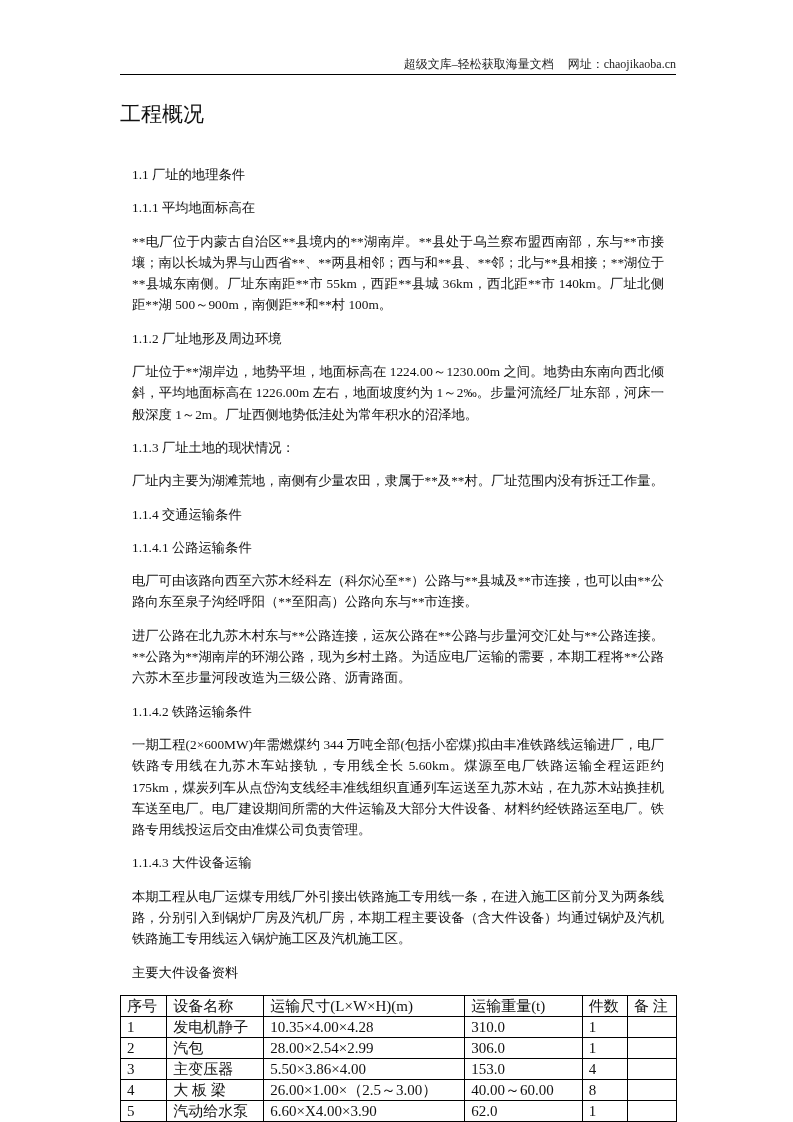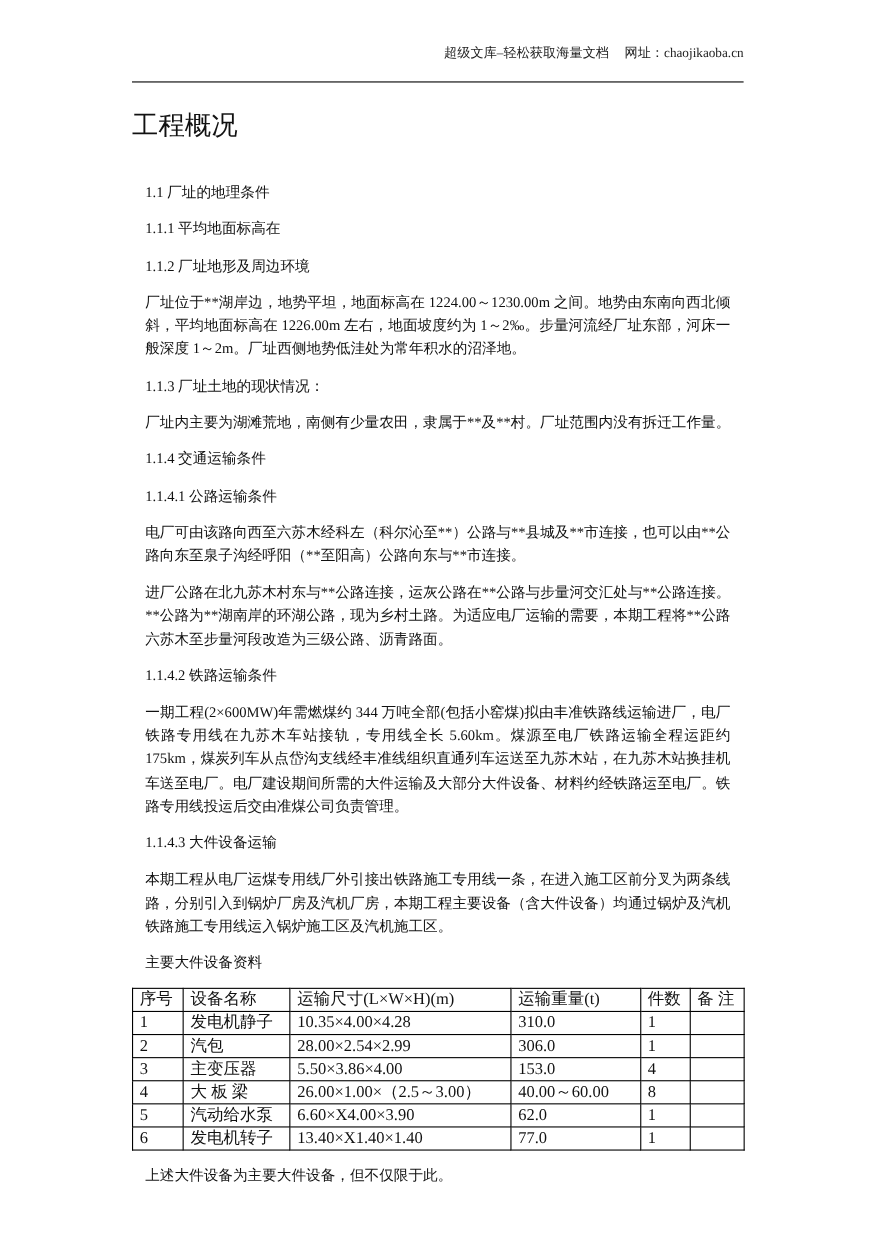--- a/index.html
+++ b/index.html
@@ -1,23 +1,23 @@
 <!DOCTYPE html>
 <html><head>
 <meta charset="utf-8">
 <style>
   html, body { margin: 0; padding: 0; background: #ffffff; }
   body { width: 793px; height: 1122px; position: relative; overflow: hidden;
          font-family: "Liberation Serif", "DejaVu Serif", serif; color: #111; }
-  .header { position: absolute; left: 120px; top: 40px; width: 556px; text-align: right;
+  .header { position: absolute; left: 120px; top: 56px; width: 556px; text-align: right;
             font-size: 12px; color: #222; line-height: 16px; }
   .header .site { margin-left: 14px; }
   .header-rule { position: absolute; left: 120px; top: 74px; width: 556px; height: 0;
                  border-top: 1px solid #000; }
-  .title { position: absolute; left: 120px; top: 92px; font-size: 24px; line-height: 44px;
+  .title { position: absolute; left: 120px; top: 92px; font-size: 21px; line-height: 44px;
            font-family: "DejaVu Serif", "Liberation Serif", serif; font-weight: normal; margin: 0; }
   .body { position: absolute; left: 120px; top: 152px; width: 556px; font-size: 13.3px;
           line-height: 21.3px; }
   .body p { margin: 12px; text-align: justify; text-align-last: left; }
   .table-caption { margin: 0; }
   table { border-collapse: collapse; width: 557px; font-size: 15px; }
   td { border: 1px solid #000; padding: 0 6px; height: 20px; line-height: 20px; white-space: nowrap; }
   .c1 { width: 36px; } .c2 { width: 92px; } .c3 { width: 206px; }
   .c4 { width: 124px; } .c5 { width: 34px; } .c6 { width: 38px; }
 </style>
@@ -27,20 +27,21 @@
 <div class="header">
   <span>超级文库–轻松获取海量文档</span><span class="site">网址：chaojikaoba.cn</span>
 </div>
 <div class="header-rule"></div>
 
 <h1 class="title">工程概况</h1>
 
 <div class="body">
   <p>1.1  厂址的地理条件</p>
   <p>1.1.1  平均地面标高在</p>
+  <p>**电厂位于内蒙古自治区**县境内的**湖南岸。**县处于乌兰察布盟西南部，东与**市接壤；南以长城为界与山西省**、**两县相邻；西与和**县、**邻；北与**县相接；**湖位于**县城东南侧。厂址东南距**市 55km，西距**县城 36km，西北距**市 140km。厂址北侧距**湖 500～900m，南侧距**和**村 100m。</p>
   <p>1.1.2  厂址地形及周边环境</p>
   <p>厂址位于**湖岸边，地势平坦，地面标高在 1224.00～1230.00m  之间。地势由东南向西北倾斜，平均地面标高在 1226.00m  左右，地面坡度约为 1～2‰。步量河流经厂址东部，河床一般深度 1～2m。厂址西侧地势低洼处为常年积水的沼泽地。</p>
   <p>1.1.3  厂址土地的现状情况：</p>
   <p>厂址内主要为湖滩荒地，南侧有少量农田，隶属于**及**村。厂址范围内没有拆迁工作量。</p>
   <p>1.1.4  交通运输条件</p>
   <p>1.1.4.1  公路运输条件</p>
   <p>电厂可由该路向西至六苏木经科左（科尔沁至**）公路与**县城及**市连接，也可以由**公路向东至泉子沟经呼阳（**至阳高）公路向东与**市连接。</p>
   <p>进厂公路在北九苏木村东与**公路连接，运灰公路在**公路与步量河交汇处与**公路连接。**公路为**湖南岸的环湖公路，现为乡村土路。为适应电厂运输的需要，本期工程将**公路六苏木至步量河段改造为三级公路、沥青路面。</p>
   <p>1.1.4.2  铁路运输条件</p>
   <p>一期工程(2×600MW)年需燃煤约 344  万吨全部(包括小窑煤)拟由丰准铁路线运输进厂，电厂铁路专用线在九苏木车站接轨，专用线全长 5.60km。煤源至电厂铁路运输全程运距约 175km，煤炭列车从点岱沟支线经丰准线组织直通列车运送至九苏木站，在九苏木站换挂机车送至电厂。电厂建设期间所需的大件运输及大部分大件设备、材料约经铁路运至电厂。铁路专用线投运后交由准煤公司负责管理。</p>

